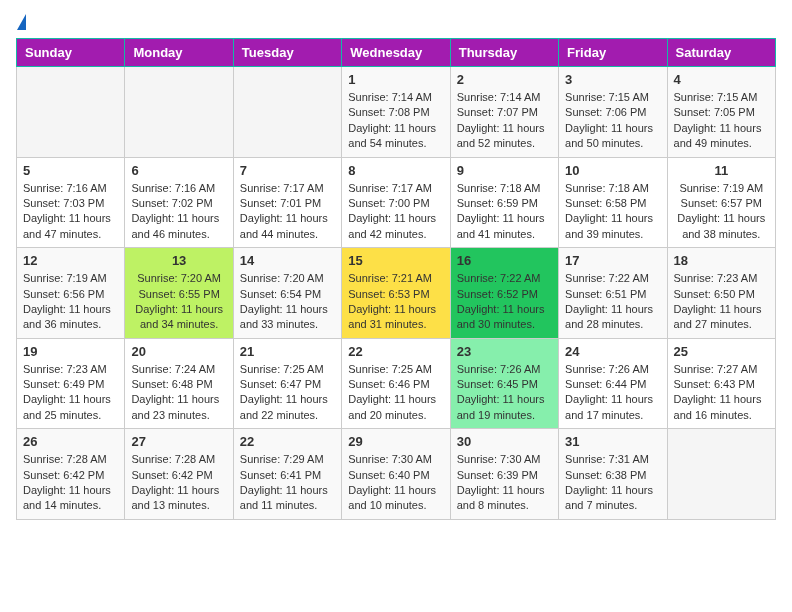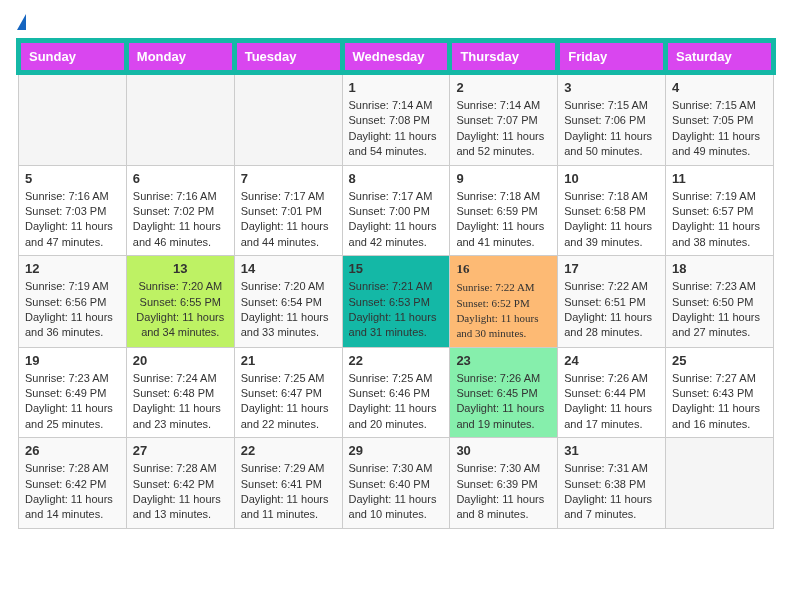--- a/index.html
+++ b/index.html
@@ -32,26 +32,26 @@
     .location {
       font-size: 16px;
       color: #555;
     }
     .calendar {
       width: 100%;
       border-collapse: collapse;
       border: 1px solid #ccc;
     }
     .calendar th {
-      background: #d946ef;
+      background: #a21caf;
       color: #fff;
       text-align: left;
       padding: 6px 8px;
       font-size: 13px;
-      border: 5px solid #14b8a6;
+      border: 1px solid #14b8a6;
     }
     .calendar td {
       vertical-align: top;
       padding: 5px 6px;
       border: 1px solid #ccc;
       width: calc(100% / 7);
       min-height: 80px;
       background: #fff;
       font-size: 11px;
       color: #333;
@@ -165,21 +165,21 @@
           <div class="cell-info">Sunrise: 7:18 AM</div>
           <div class="cell-info">Sunset: 6:59 PM</div>
           <div class="cell-info">Daylight: 11 hours and 41 minutes.</div>
         </td>
         <td style="background: rgb(255, 255, 255);">
           <span class="day-number">10</span>
           <div class="cell-info">Sunrise: 7:18 AM</div>
           <div class="cell-info">Sunset: 6:58 PM</div>
           <div class="cell-info">Daylight: 11 hours and 39 minutes.</div>
         </td>
-        <td style="background: rgb(255, 255, 255);">
+        <td style="background: rgb(255, 255, 255); text-align: center;">
           <span class="day-number">11</span>
           <div class="cell-info">Sunrise: 7:19 AM</div>
           <div class="cell-info">Sunset: 6:57 PM</div>
           <div class="cell-info">Daylight: 11 hours and 38 minutes.</div>
         </td>
       </tr>
       <tr>
         <td style="background: rgb(249, 249, 249);">
           <span class="day-number">12</span>
           <div class="cell-info">Sunrise: 7:19 AM</div>
@@ -191,27 +191,27 @@
           <div class="cell-info">Sunrise: 7:20 AM</div>
           <div class="cell-info">Sunset: 6:55 PM</div>
           <div class="cell-info">Daylight: 11 hours and 34 minutes.</div>
         </td>
         <td style="background: rgb(249, 249, 249); margin-left: 10px;">
           <span class="day-number">14</span>
           <div class="cell-info">Sunrise: 7:20 AM</div>
           <div class="cell-info">Sunset: 6:54 PM</div>
           <div class="cell-info">Daylight: 11 hours and 33 minutes.</div>
         </td>
-        <td style="background: #14b8a6;">
+        <td style="background: #fde047;">
           <span class="day-number">15</span>
           <div class="cell-info">Sunrise: 7:21 AM</div>
           <div class="cell-info">Sunset: 6:53 PM</div>
           <div class="cell-info">Daylight: 11 hours and 31 minutes.</div>
         </td>
-        <td style="background: #fdba74; font-family: Liberation Serif, serif;">
+        <td style="background: #22c55e;">
           <span class="day-number">16</span>
           <div class="cell-info">Sunrise: 7:22 AM</div>
           <div class="cell-info">Sunset: 6:52 PM</div>
           <div class="cell-info">Daylight: 11 hours and 30 minutes.</div>
         </td>
         <td style="background: rgb(249, 249, 249);">
           <span class="day-number">17</span>
           <div class="cell-info">Sunrise: 7:22 AM</div>
           <div class="cell-info">Sunset: 6:51 PM</div>
           <div class="cell-info">Daylight: 11 hours and 28 minutes.</div>

